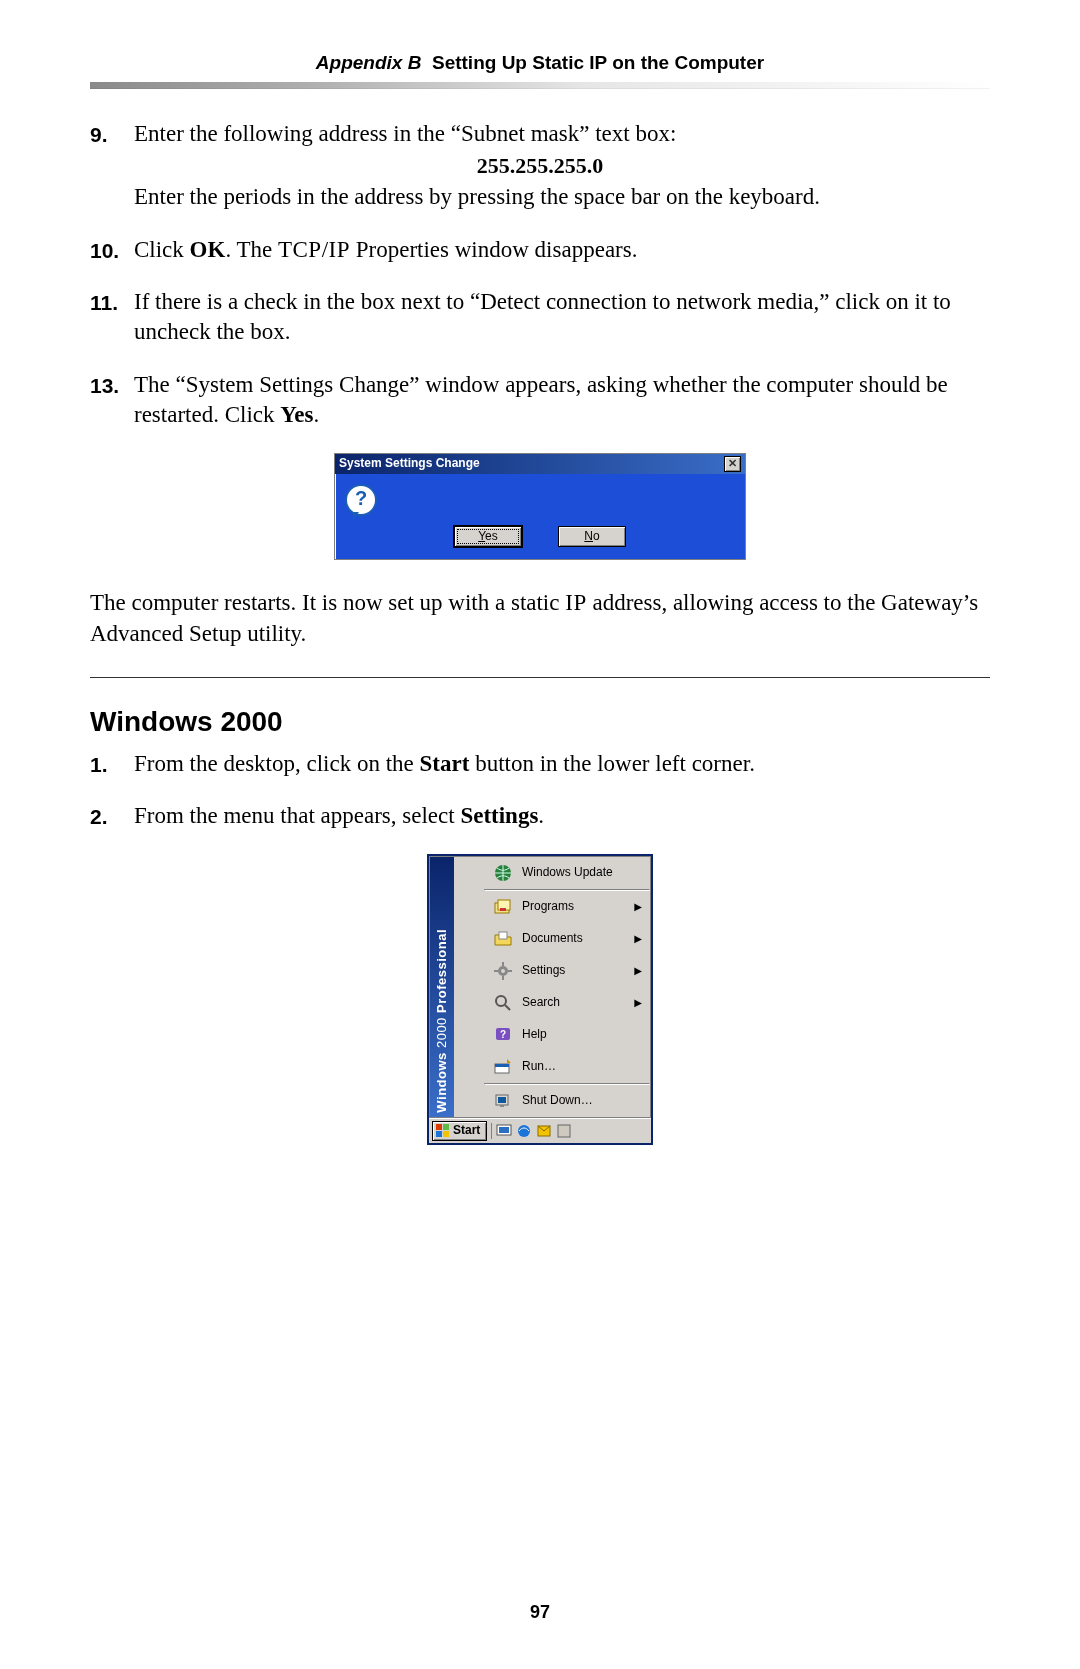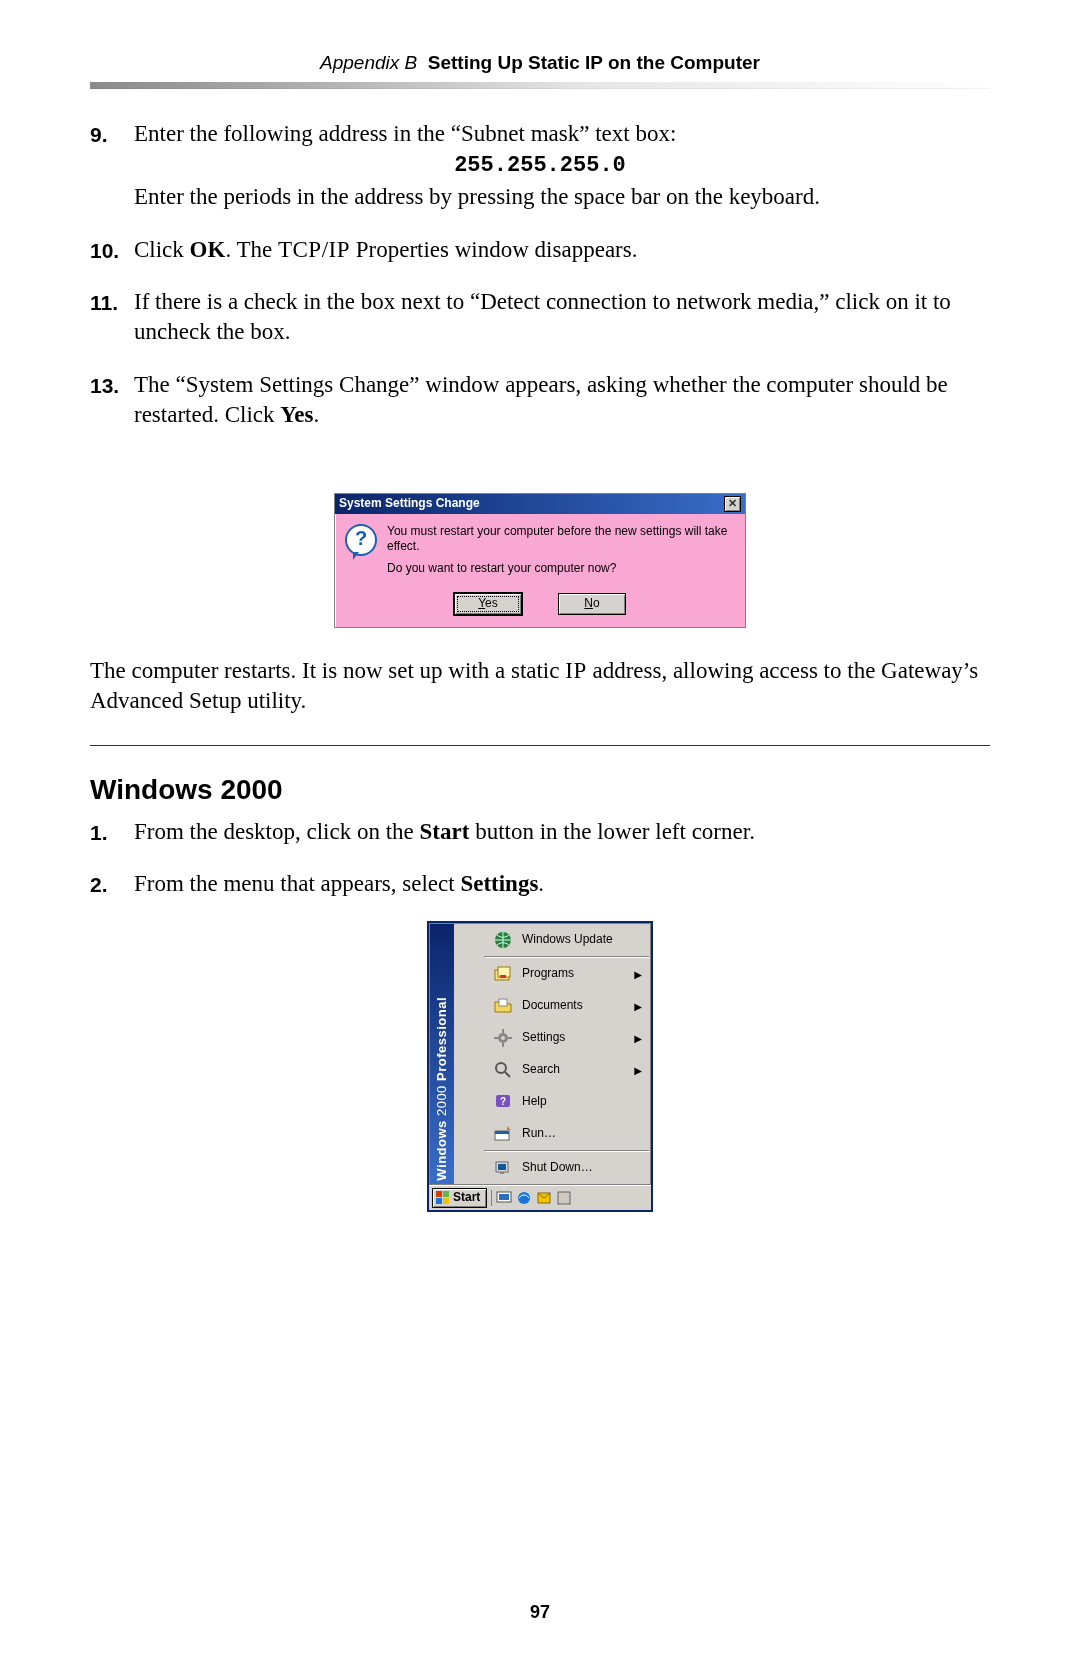--- a/index.html
+++ b/index.html
@@ -17,21 +17,21 @@
     padding: 50px 90px 50px 90px;
   }
   .running-head {
     text-align: center;
     font-family: "Myriad Pro", "Helvetica Neue", Arial, sans-serif;
     font-size: 19px;
     font-weight: 400;
     margin-top: 2px;
     margin-bottom: 8px;
   }
-  .running-head .it { font-style: italic; font-weight: 400; }
+  .running-head .it { font-style: italic; font-weight: 700; }
   .running-head .bold { font-weight: 700; }
   .head-rule {
     height: 6px;
     background: linear-gradient(to right, #8a8a8a 0%, #b0b0b0 25%, #e6e6e6 55%, #ffffff 100%);
     margin-bottom: 30px;
     border-bottom: 1px solid rgba(0,0,0,0.05);
   }
   .body {
     font-size: 23px;
     line-height: 1.32;
@@ -49,21 +49,21 @@
   ol.steps .num {
     font-family: "Myriad Pro", "Helvetica Neue", Arial, sans-serif;
     font-weight: 700;
     font-size: 21px;
     width: 44px;
     flex: 0 0 44px;
     padding-top: 2px;
   }
   ol.steps .txt { flex: 1; }
   .mono {
-    font-family: Liberation Mono, monospace;
+    font-family: Liberation Serif, serif;
     font-weight: 700;
     font-size: 22px;
     display: block;
     text-align: center;
     margin: 2px 0 2px -44px;
   }
   .sc { font-variant: small-caps; letter-spacing: 0.5px; }
   .b { font-weight: 700; }
   .after-fig {
     margin-top: 28px;
@@ -91,26 +91,25 @@
   }
 
   
   .dlg-wrap {
     display: flex;
     justify-content: center;
     margin: 10px 0 6px 0;
   }
   .dlg {
     width: 410px;
-    background: #f9a8d4;
+    background: #1d4ed8;
     border: 1px solid #808080;
     font-family: Tahoma, Arial, sans-serif;
     font-size: 12px;
     box-shadow: 1px 1px 0 #fff inset;
-    margin-top: 40px;
   }
   .dlg .titlebar {
     background: linear-gradient(to right, #0a246a, #3a6ec8);
     color: #fff;
     font-weight: 700;
     padding: 2px 4px;
     display: flex;
     align-items: center;
     justify-content: space-between;
     font-size: 12px;
@@ -303,24 +302,20 @@
     </ol>
 
     <div class="dlg-wrap">
       <div class="dlg">
         <div class="titlebar">
           <span>System Settings Change</span>
           <div class="closex">✕</div>
         </div>
         <div class="content">
           <div class="qicon">?</div>
-          <div class="msg">
-            <p>You must restart your computer before the new settings will take effect.</p>
-            <p>Do you want to restart your computer now?</p>
-          </div>
         </div>
         <div class="btnrow">
           <div class="winbtn default"><span class="ul">Y</span><span>es</span></div>
           <div class="winbtn"><span class="ul">N</span><span>o</span></div>
         </div>
       </div>
     </div>
 
     <p class="after-fig">
       <span>The computer restarts. It is now set up with a static </span><span class="sc">IP</span><span> address, allowing access to the Gateway’s Advanced Setup utility.</span>

